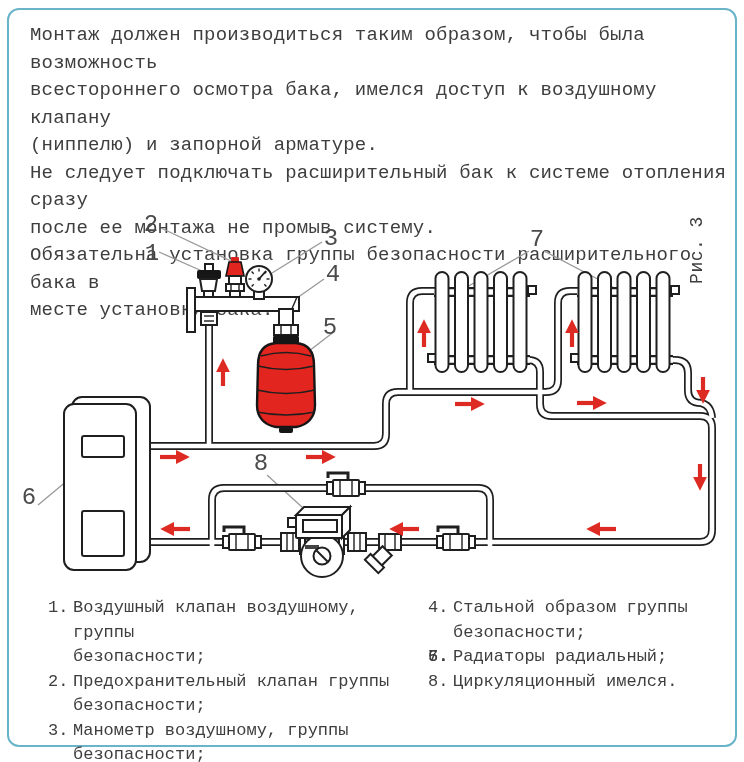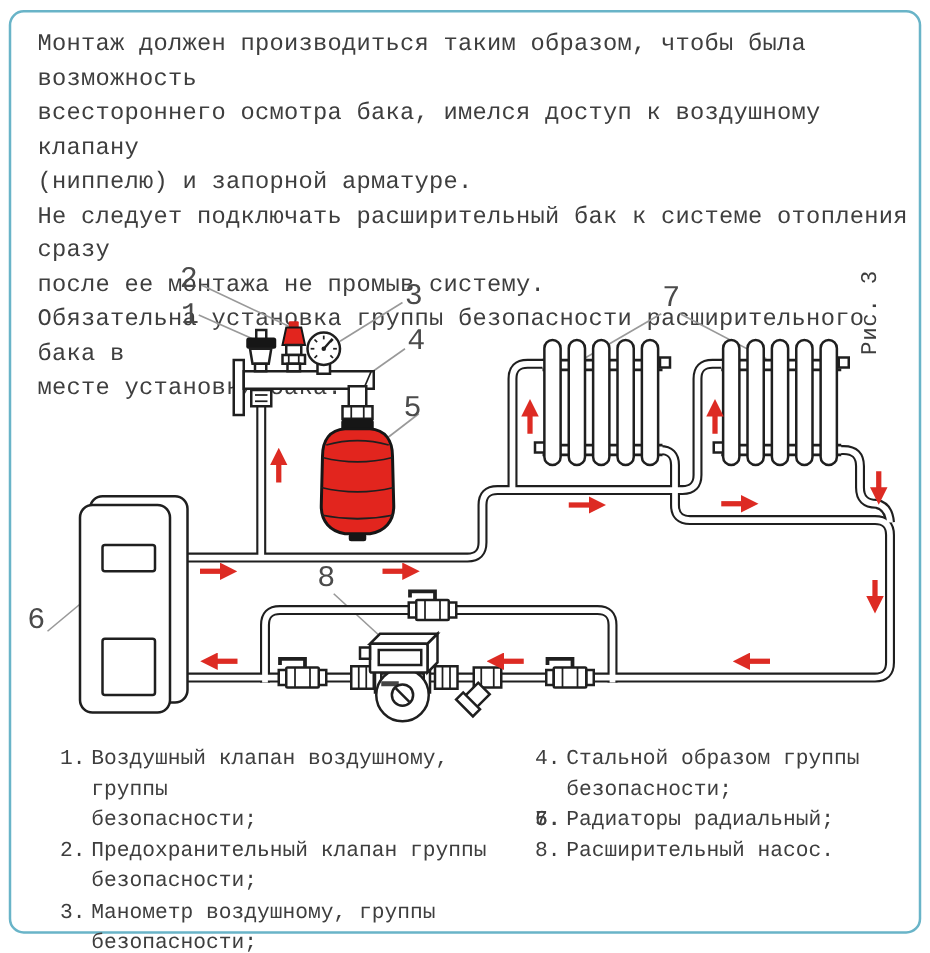--- a/index.html
+++ b/index.html
@@ -296,16 +296,16 @@
     </div>
     <div class="li">
       <span class="num">6.</span>
     </div>
     <div class="li">
       <span class="num">7.</span>
       <span class="txt">Радиаторы радиальный;</span>
     </div>
     <div class="li">
       <span class="num">8.</span>
-      <span class="txt">Расширительный насос.</span>
+      <span class="txt">Циркуляционный имелся.</span>
     </div>
   </div>
 </div>
 
 </body></html>

